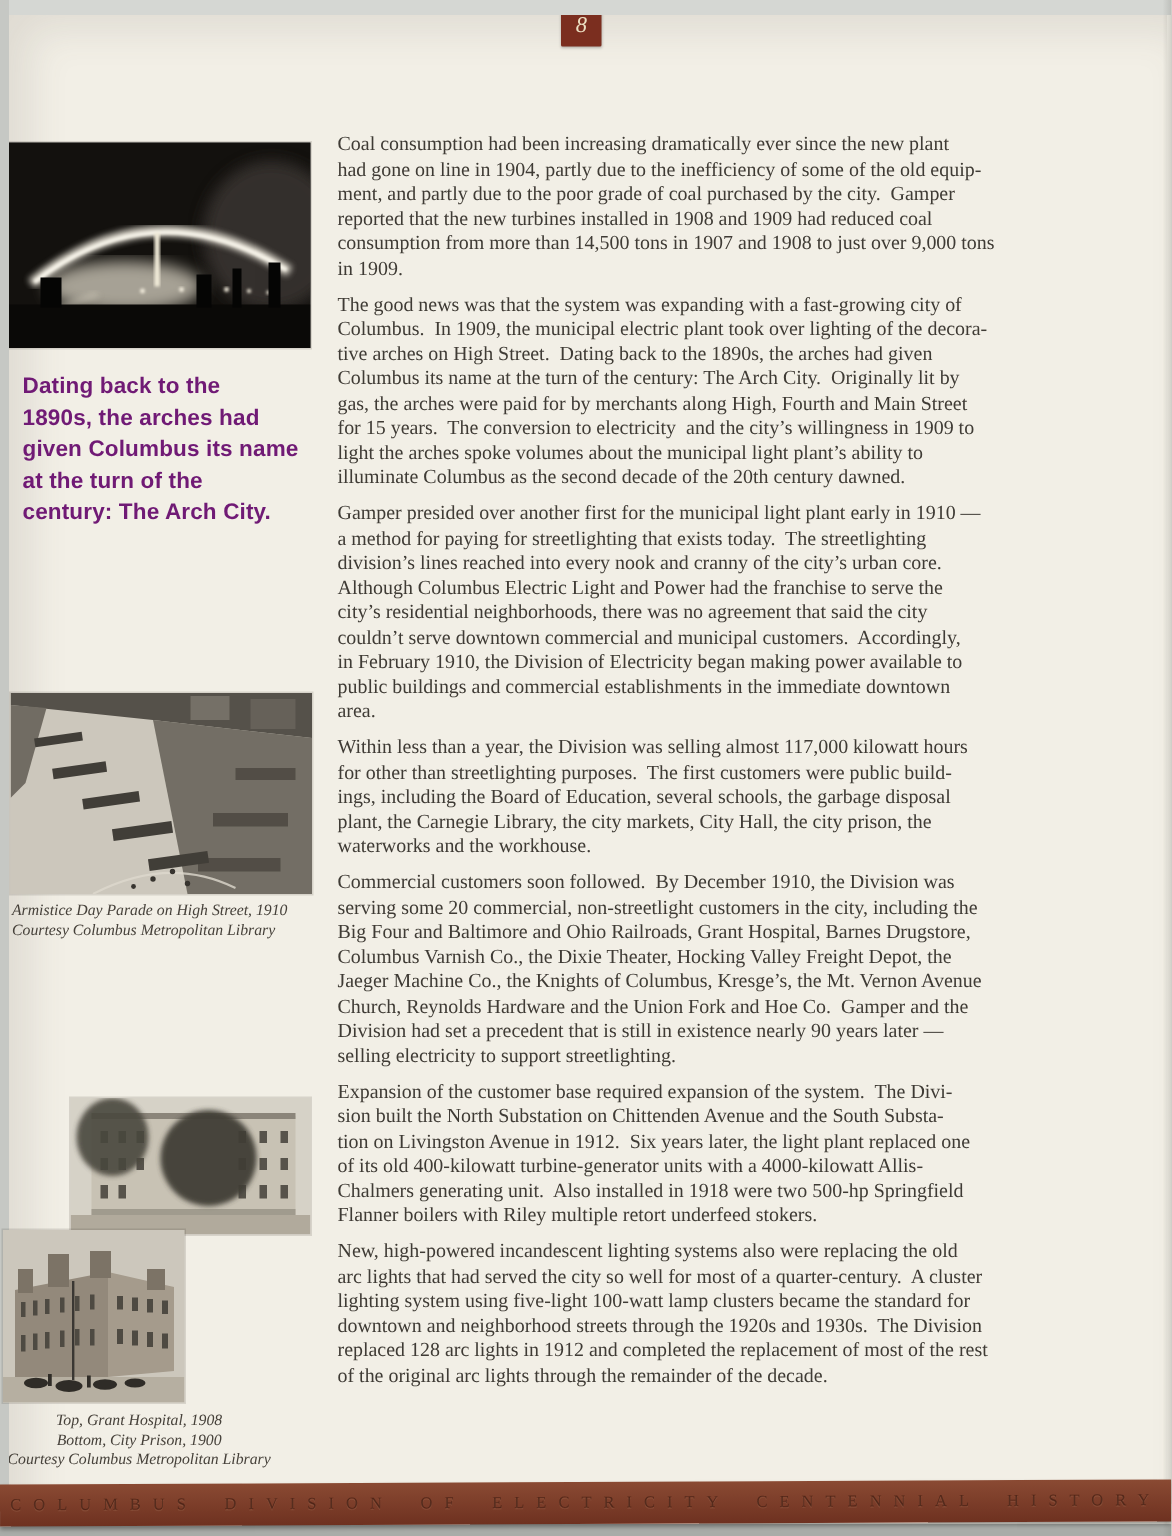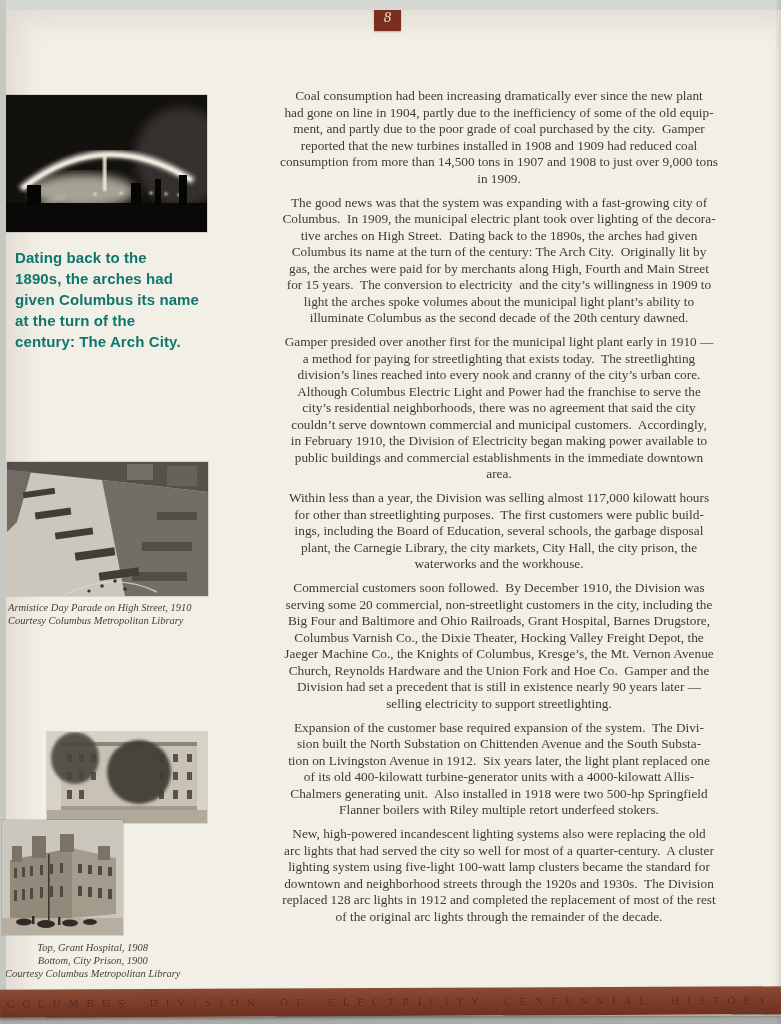--- a/index.html
+++ b/index.html
@@ -31,34 +31,34 @@
   .photo { position:absolute; overflow:hidden; background:#111; box-shadow:0 0 0 1px rgba(60,55,45,0.15); }
   .photo svg { display:block; }
   .photo-arch     { left:3px;  top:95px;  width:204px; height:137px; }
   .photo-parade   { left:7px;  top:462px; width:201px; height:134px; background:#ccc7bc; }
   .photo-hospital { left:47px; top:732px; width:160px; height:91px;  background:#d6d2c7; z-index:1; }
   .photo-prison   { left:2px;  top:820px; width:121px; height:115px; background:#ccc7bc; z-index:2; }
 
   .pull-quote {
     position:absolute; left:15px; top:247px; width:200px;
     font-family:"Liberation Sans", sans-serif; font-weight:bold;
-    font-size:15px; line-height:21px; color:#0f766e;
+    font-size:15px; line-height:21px; color:#701a75;
     white-space:pre; letter-spacing:0.1px;
   }
 
   .caption {
     position:absolute; font-style:italic; font-size:10.5px; line-height:13px;
     color:#46413a; white-space:pre;
   }
   .caption-parade    { left:8px; top:601px; }
   .caption-buildings { left:5px; top:941px;text-align:center; }
 
   .article { position:absolute; left:225px; top:88px; width:548px;
              font-size:13.3px; line-height:16.5px; color:#3f3b35; }
-  .para { white-space:pre; margin:0 0 7.5px 0;text-align:center; }
+  .para { white-space:pre; margin:0 0 7.5px 0; }
 
   .footer-bar {
     position:absolute; left:0px; top:988px; width:781px; height:28px;
     background:linear-gradient(to bottom, #8a4a33, #6e3120);
     display:flex; align-items:center; justify-content:center;
     transform:rotate(-0.25deg);
     box-shadow:0 2px 3px rgba(0,0,0,0.35);
     z-index:3;
   }
   .footer-bar span {

